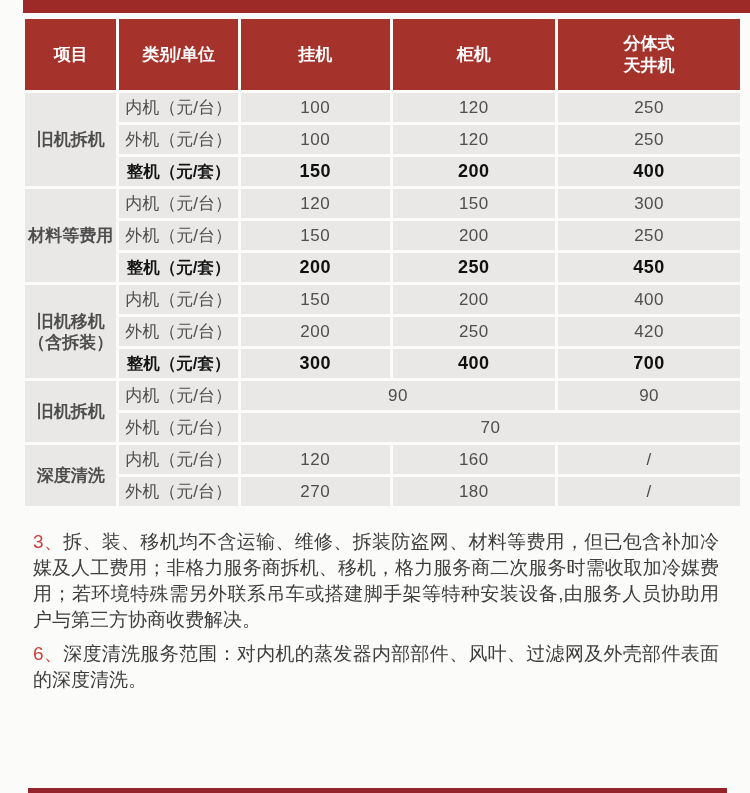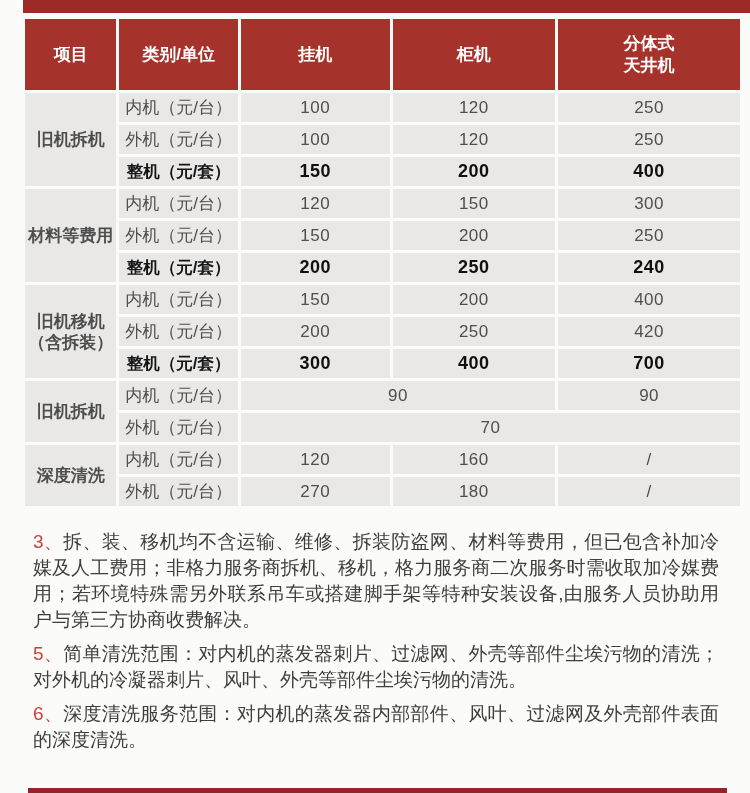--- a/index.html
+++ b/index.html
@@ -101,21 +101,21 @@
         <tr>
           <td class="cat">外机（元/台）</td>
           <td class="val" colspan="1">150</td>
           <td class="val" colspan="1">200</td>
           <td class="val" colspan="1">250</td>
         </tr>
         <tr>
           <td class="cat bold">整机（元/套）</td>
           <td class="val bold" colspan="1">200</td>
           <td class="val bold" colspan="1">250</td>
-          <td class="val bold" colspan="1">240</td>
+          <td class="val bold" colspan="1">450</td>
         </tr>
         <tr>
           <td class="item-label" rowspan="3">旧机移机<br>（含拆装）</td>
           <td class="cat">内机（元/台）</td>
           <td class="val" colspan="1">150</td>
           <td class="val" colspan="1">200</td>
           <td class="val" colspan="1">400</td>
         </tr>
         <tr>
           <td class="cat">外机（元/台）</td>
@@ -151,18 +151,17 @@
           <td class="val" colspan="1">270</td>
           <td class="val" colspan="1">180</td>
           <td class="val" colspan="1">/</td>
         </tr>
       </tbody>
   </table>
 </div>
 
 <div class="notes">
   <p><span class="note-num">3、</span><span>拆、装、移机均不含运输、维修、拆装防盗网、材料等费用，但已包含补加冷媒及人工费用；非格力服务商拆机、移机，格力服务商二次服务时需收取加冷媒费用；若环境特殊需另外联系吊车或搭建脚手架等特种安装设备,由服务人员协助用户与第三方协商收费解决。</span></p>
-  <p><span class="note-num">5、</span><span>简单清洗范围：对内机的蒸发器刺片、过滤网、外壳等部件尘埃污物的清洗；对外机的冷凝器刺片、风叶、外壳等部件尘埃污物的清洗。</span></p>
   <p><span class="note-num">6、</span><span>深度清洗服务范围：对内机的蒸发器内部部件、风叶、过滤网及外壳部件表面的深度清洗。</span></p>
 
 </div>
 
 <div class="bottom-bar"></div>
 
 </body></html>

